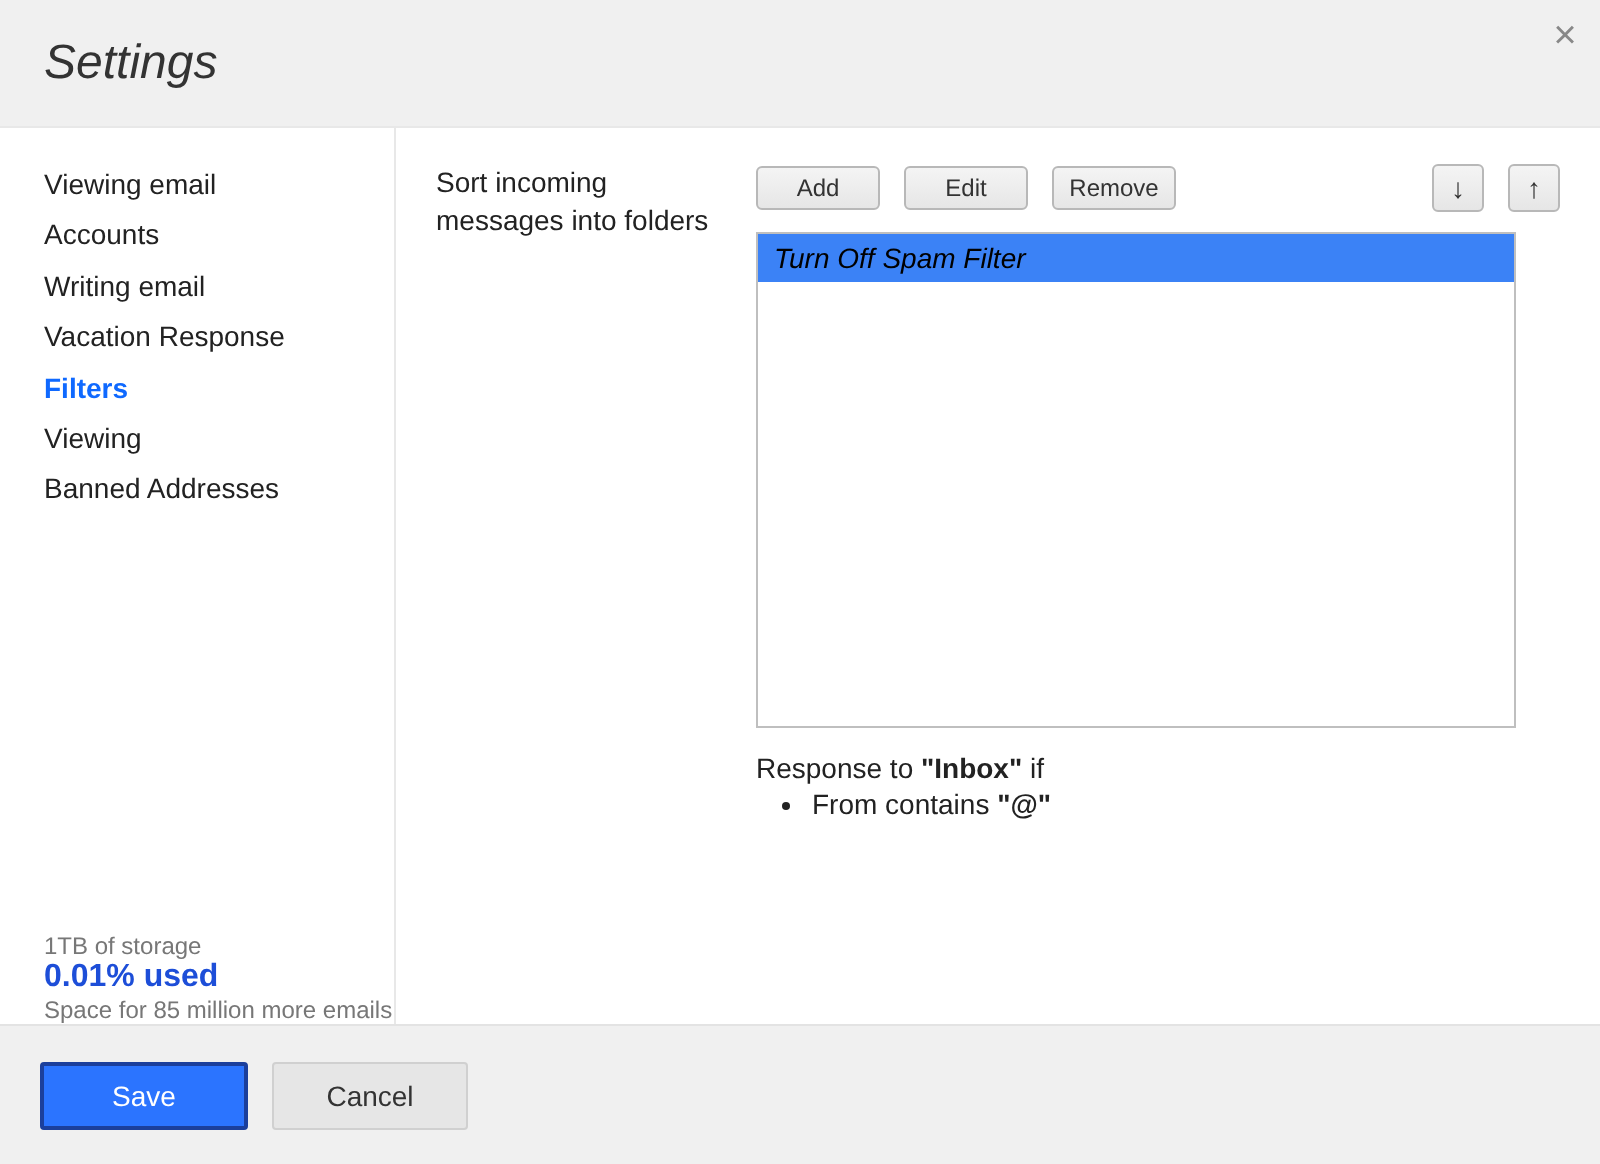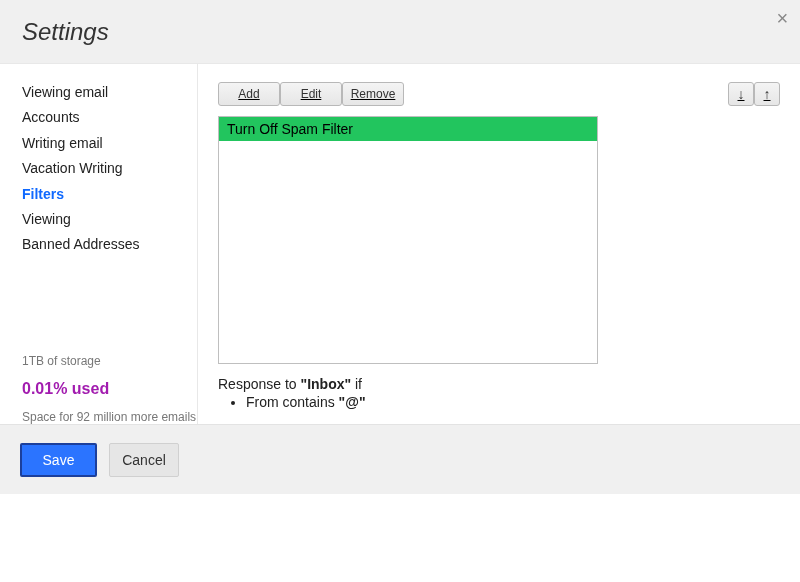--- a/index.html
+++ b/index.html
@@ -32,21 +32,21 @@
     position: absolute;
     top: 8px;
     right: 12px;
     font-size: 20px;
     color: #888;
     cursor: pointer;
     line-height: 1;
   }
   .body {
     display: flex;
-    height: 360px;
+    height: 448px;
     border-radius: 29px;
   }
   .sidebar {
     width: 198px;
     padding: 16px 0 0 22px;
     border-right: 1px solid #e8e8e8;
     display: flex;
     flex-direction: column;
   }
   .nav { flex: 0 0 auto; }
@@ -56,39 +56,39 @@
     padding: 5px 0;
     cursor: pointer;
     line-height: 1.1;
   }
   .nav-item.active { color: #0f69ff; font-weight: 700; }
   .storage {
     margin-top: auto;
     color: #777;
     font-size: 12px;
   }
-  .storage .used { color: #a21caf; font-size: 16px; font-weight: 600; margin: 12px 0; }
+  .storage .used { color: #1d4ed8; font-size: 16px; font-weight: 600; margin: 0 0; }
   .main {
     flex: 1;
     display: flex;
     padding: 18px 20px 0 20px;
   }
   .section-label {
     width: 160px;
     font-size: 14px;
     color: #222;
     line-height: 1.35;
     padding-right: 12px;
   }
   .section-content { flex:1; }
   .toolbar {
     display: flex;
-    gap: 0;
+    align-items: center;
+    gap: 12px;
     margin-bottom: 10px;
-    text-decoration: underline;
   }
   .btn {
     background: linear-gradient(#f4f4f4,#e6e6e6);
     border: 1px solid #b8b8b8;
     border-radius: 3px;
     font-size: 12px;
     padding: 3px 0;
     cursor: pointer;
     color: #333;
     text-align: center;
@@ -101,85 +101,86 @@
     width: 380px;
     height: 248px;
     background: #fff;
     overflow: auto;
   }
   .list-item {
     padding: 4px 8px;
     font-size: 14px;
     cursor: pointer;
   }
-  .list-item.selected { background: #22c55e; }
+  .list-item.selected { background: #3b82f6; font-style: italic; }
   .rule {
     margin-top: 12px;
     font-size: 14px;
     color: #222;
   }
   .rule ul { margin: 2px 0 0 0; padding-left: 28px; }
   .footer {
     background: #f0f0f0;
     border-top: 1px solid #e3e3e3;
     height: 70px;
     display: flex;
     align-items: center;
     padding: 0 20px;
     gap: 12px;
   }
   .btn-primary {
     background: #2b74ff;
     border: 2px solid #1b3f9c;
     color: #fff;
     font-size: 14px;
-    width: 77px;
+    width: 104px;
     height: 34px;
     border-radius: 2px;
     cursor: pointer;
   }
   .btn-secondary {
     background: #e6e6e6;
     border: 1px solid #d0d0d0;
     color: #333;
     font-size: 14px;
-    width: 70px;
+    width: 98px;
     height: 34px;
     border-radius: 2px;
     cursor: pointer;
   }
   .arrow { font-size: 14px; font-weight: bold; }
 </style>
 </head>
 <body>
 
 <div class="header">
   <div class="title">Settings</div>
   <div class="close">×</div>
 </div>
 
 <div class="body">
   <div class="sidebar">
     <div class="nav" id="nav">
         <div class="nav-item">Viewing email</div>
         <div class="nav-item">Accounts</div>
         <div class="nav-item">Writing email</div>
-        <div class="nav-item">Vacation Writing</div>
+        <div class="nav-item">Vacation Response</div>
         <div class="nav-item active">Filters</div>
         <div class="nav-item">Viewing</div>
         <div class="nav-item">Banned Addresses</div>
       </div>
     <div class="storage">
       <div>1TB of storage</div>
       <div class="used">0.01% used</div>
-      <div>Space for 92 million more emails</div>
+      <div>Space for 85 million more emails</div>
     </div>
   </div>
 
   <div class="main">
+    <div class="section-label">Sort incoming messages into folders</div>
     <div class="section-content">
       <div class="toolbar">
         <button class="btn wide">Add</button>
         <button class="btn wide">Edit</button>
         <button class="btn wide">Remove</button>
         <div class="spacer"></div>
         <button class="btn sq">
             <span class="arrow">↓</span>
           </button>
         <button class="btn sq">

